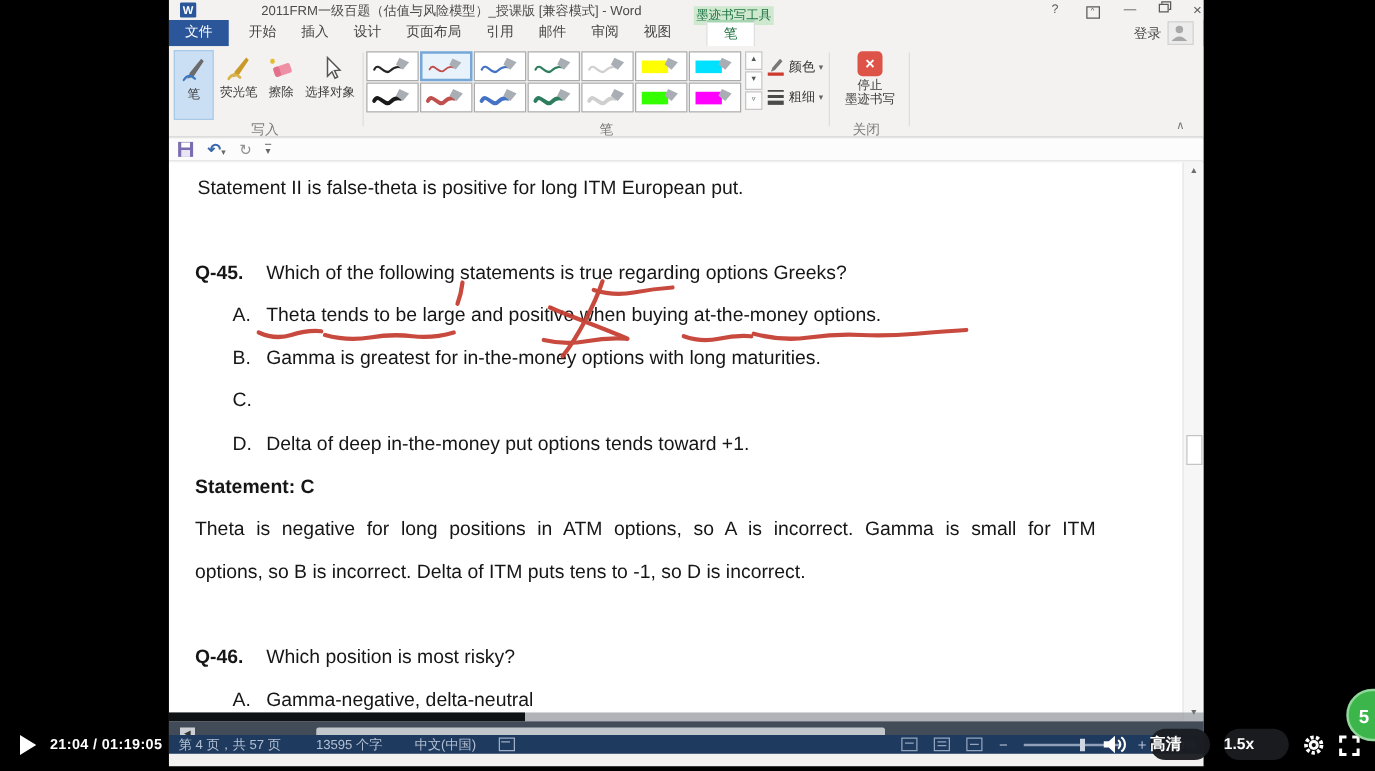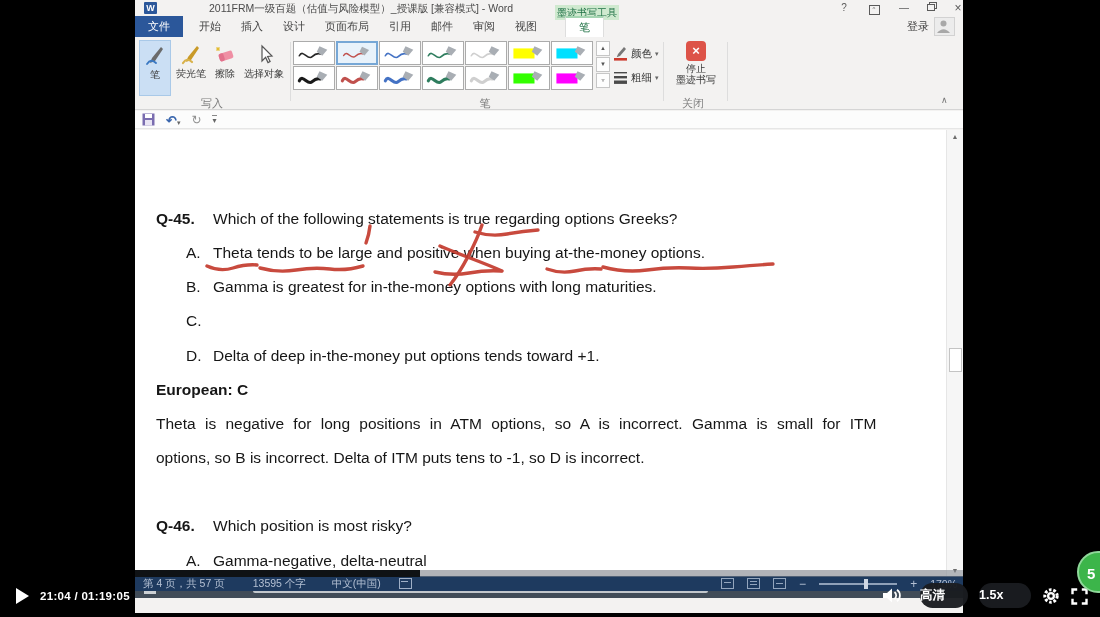--- a/index.html
+++ b/index.html
@@ -67,21 +67,21 @@
   
   .vscroll{position:absolute;top:130px;right:0;width:17px;height:447px;background:#f6f6f6;border-left:1px solid #e6e6e6;box-sizing:border-box;}
   .vs-arrow{position:absolute;left:0;width:100%;text-align:center;font-size:7px;color:#6d6d6d;}
   .vs-thumb{position:absolute;left:2px;top:218px;width:11px;height:22px;background:#ffffff;border:1px solid #c4c4c4;}
   .hrow{position:absolute;left:0;top:577px;width:100%;height:21px;background:#414c58;}
   .h-arrow{position:absolute;left:9px;top:5px;width:12px;height:12px;background:#ccd0d4;color:#333;
            font-size:7px;line-height:12px;text-align:center;}
   .h-thumb{position:absolute;left:118px;top:5px;width:455px;height:11px;background:#c2c7cc;border-radius:2px;}
 
   
-  .sbar{position:absolute;left:0;top:576px;width:100%;height:15px;background:#1e3a5f;color:#b4c0d3;
+  .sbar{position:absolute;left:0;top:588px;width:100%;height:15px;background:#1e3a5f;color:#b4c0d3;
         font-size:10.5px;display:flex;align-items:center;}
   .sbar span{white-space:nowrap;}
   .sb-page{margin-left:8px;} .sb-words{margin-left:28px;} .sb-lang{margin-left:26px;}
   .kbd-ic{width:11px;height:9px;border:1px solid #9fafc6;margin-left:18px;position:relative;}
   .kbd-ic i{position:absolute;left:1px;top:2px;width:7px;border-top:1px solid #9fafc6;}
   .sb-right{position:absolute;right:6px;top:0;height:15px;display:flex;align-items:center;gap:13px;}
   .sbv{width:13px;height:11px;border:1px solid #93a5bd;box-sizing:border-box;position:relative;}
   .sbv i{position:absolute;left:2px;right:2px;top:3px;border-top:1px solid #93a5bd;}
   .zoom-track{width:78px;height:2px;background:#8fa0b8;position:relative;}
   .zoom-knob{position:absolute;left:58%;top:-4px;width:4px;height:10px;background:#cdd6e2;}
@@ -302,33 +302,34 @@
         <rect x="0.5" y="0.5" width="12" height="12" fill="#7a6db0"></rect>
         <rect x="3" y="1" width="7" height="4" fill="#ffffff"></rect>
         <rect x="3" y="7" width="7" height="5.5" fill="#e9e5f4"></rect>
       </svg>
       <span><span class="qat-undo">↶</span><span class="mini-dd">▾</span></span>
       <span class="qat-redo">↻</span>
       <span class="qat-more">▾</span>
     </div>
 
     <div class="doc">
+      <div class="p" style="left:23px;top:12px;">Statement II is false-theta is positive for long ITM European put.</div>
 
       <div class="p b" style="left:21px;top:80px;">Q-45.</div>
       <div class="p" style="left:78px;top:80px;">Which of the following statements is true regarding options Greeks?</div>
 
       <div class="p" style="left:51px;top:114px;">A.</div>
       <div class="p" style="left:78px;top:114px;">Theta tends to be large and positive when buying at-the-money options.</div>
       <div class="p" style="left:51px;top:148px;">B.</div>
       <div class="p" style="left:78px;top:148px;">Gamma is greatest for in-the-money options with long maturities.</div>
       <div class="p" style="left:51px;top:182px;">C.</div>
       <div class="p" style="left:51px;top:217px;">D.</div>
       <div class="p" style="left:78px;top:217px;">Delta of deep in-the-money put options tends toward +1.</div>
 
-      <div class="p b" style="left:21px;top:251px;">European: C</div>
+      <div class="p b" style="left:21px;top:251px;">Statement: C</div>
       <div class="p" style="left:21px;top:285px;word-spacing:5px;">Theta is negative for long positions in ATM options, so A is incorrect. Gamma is small for ITM</div>
       <div class="p" style="left:21px;top:319px;">options, so B is incorrect. Delta of ITM puts tens to -1, so D is incorrect.</div>
 
       <div class="p b" style="left:21px;top:387px;">Q-46.</div>
       <div class="p" style="left:78px;top:387px;">Which position is most risky?</div>
       <div class="p" style="left:51px;top:422px;">A.</div>
       <div class="p" style="left:78px;top:422px;">Gamma-negative, delta-neutral</div>
 
       <svg class="ink" width="811" height="440" viewBox="0 0 811 440">
         <g stroke="#c43b2e" stroke-width="3.4" fill="none" stroke-linecap="round" opacity="0.92">

